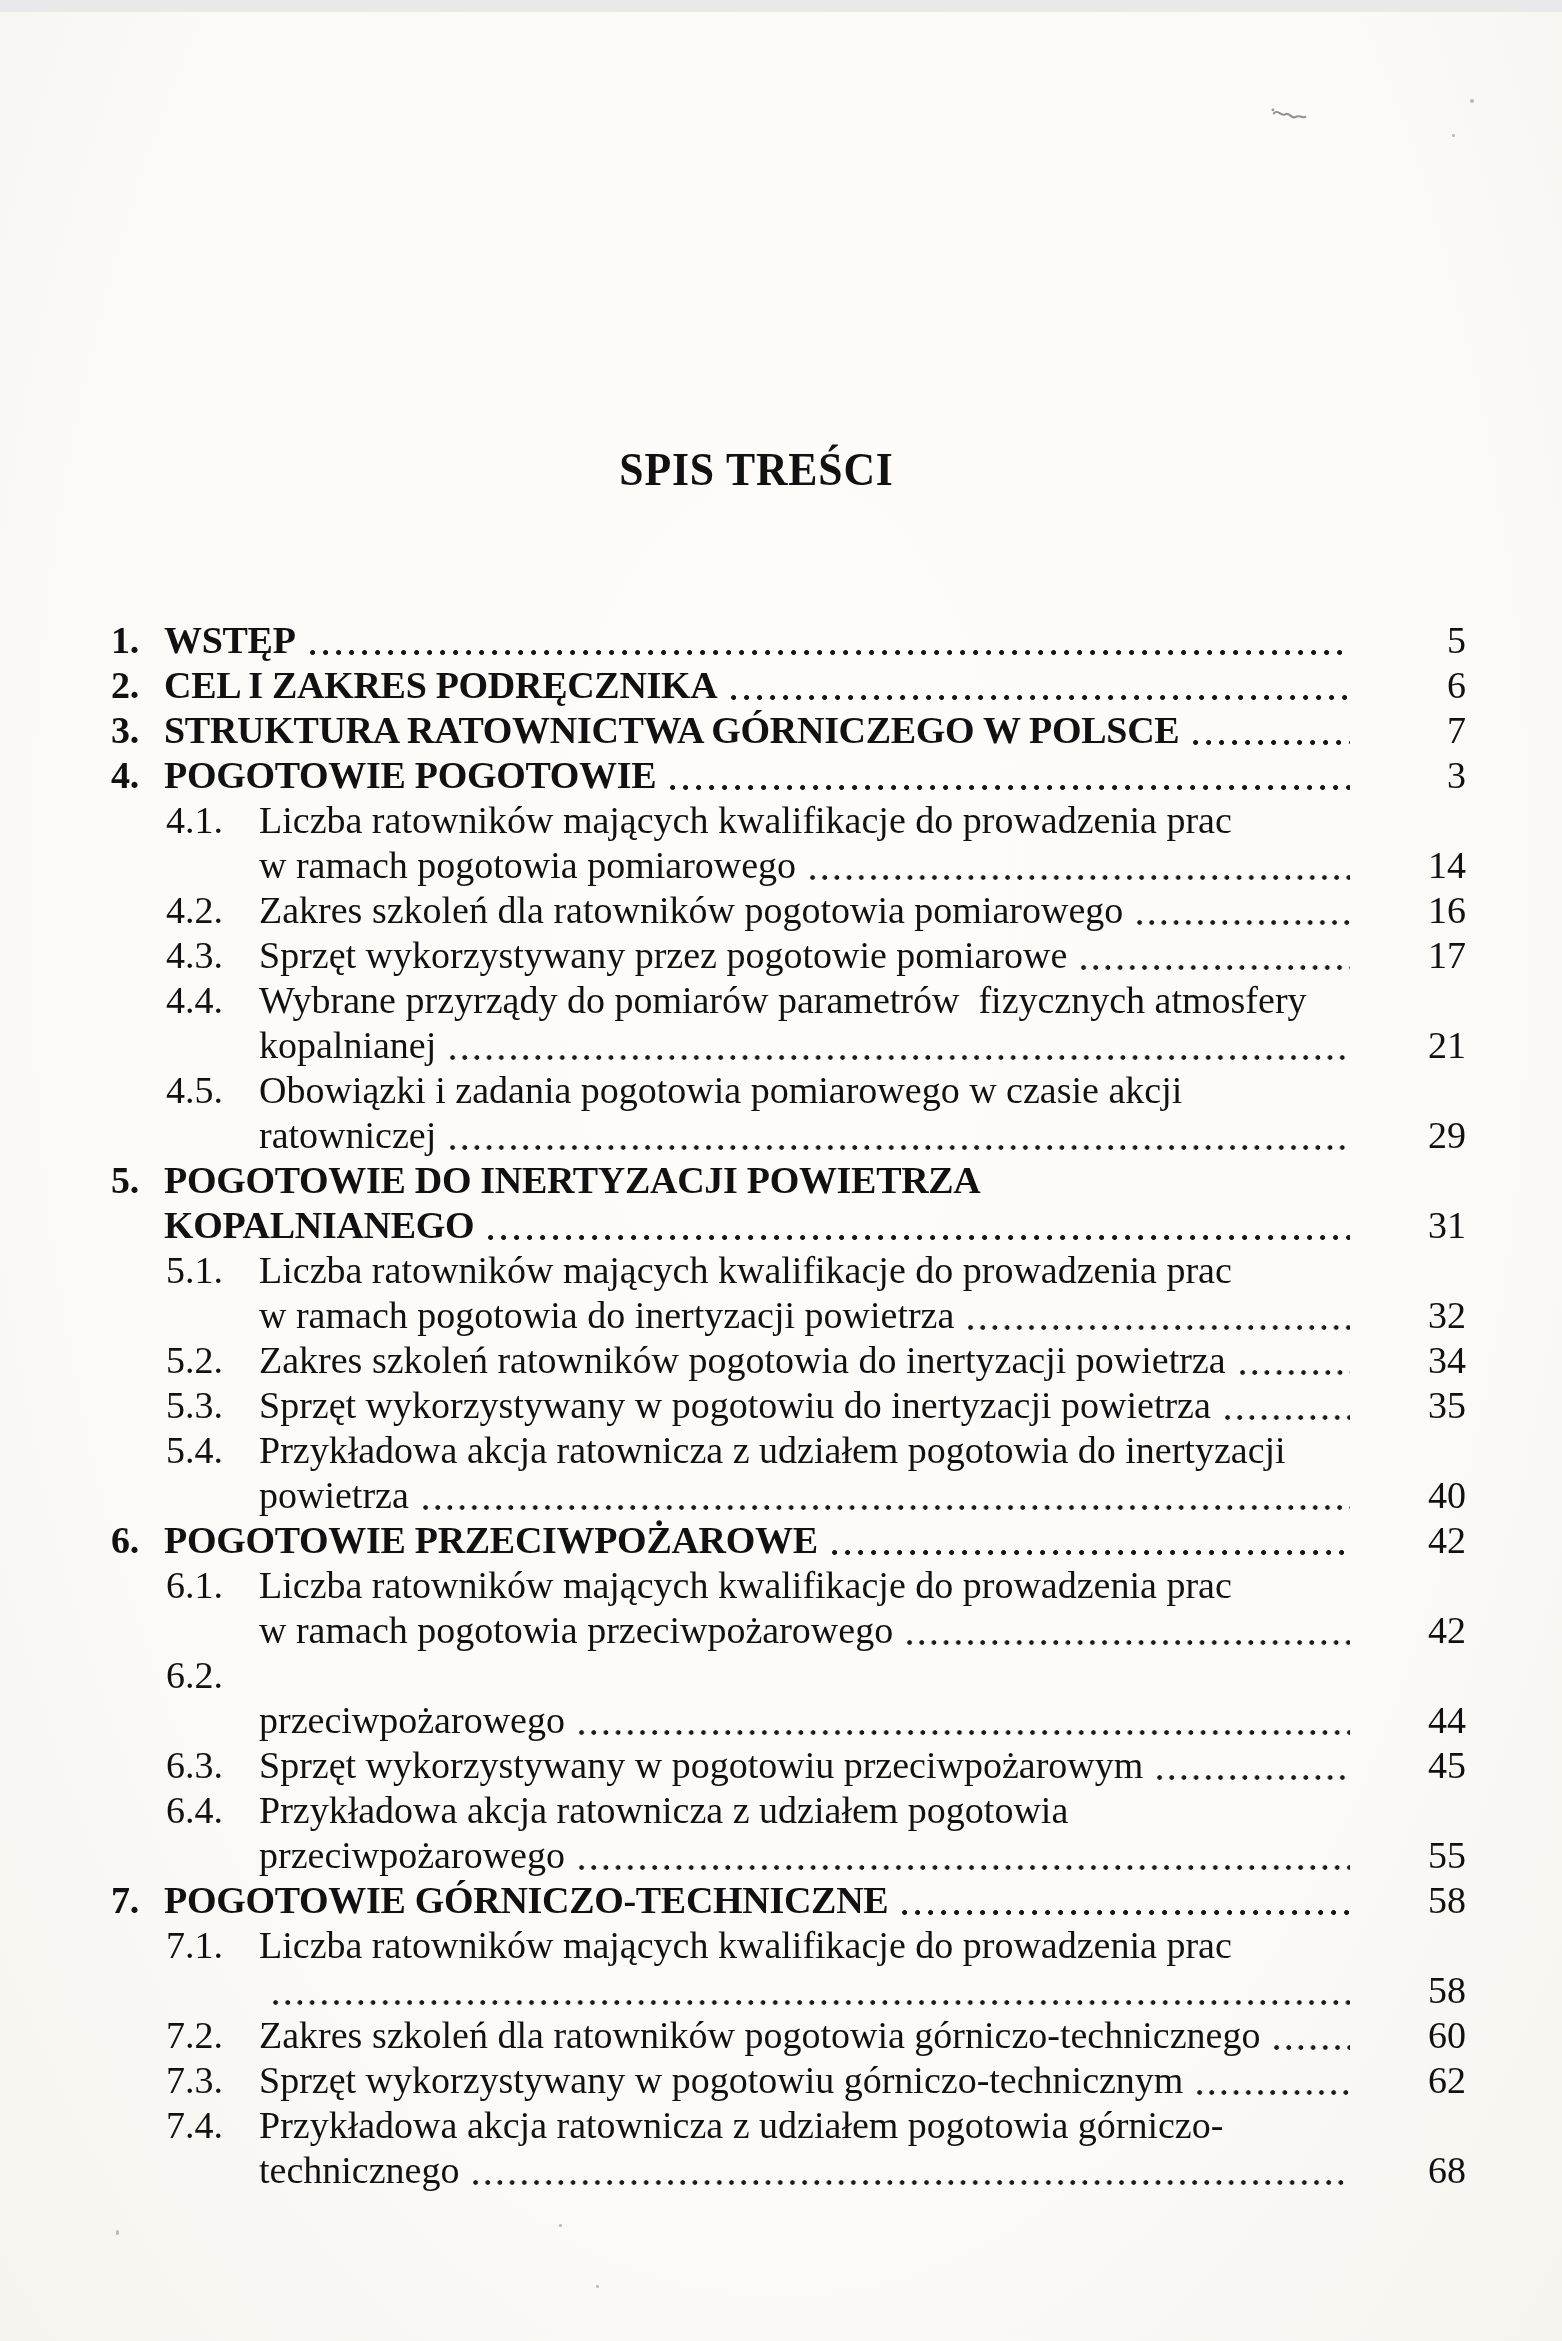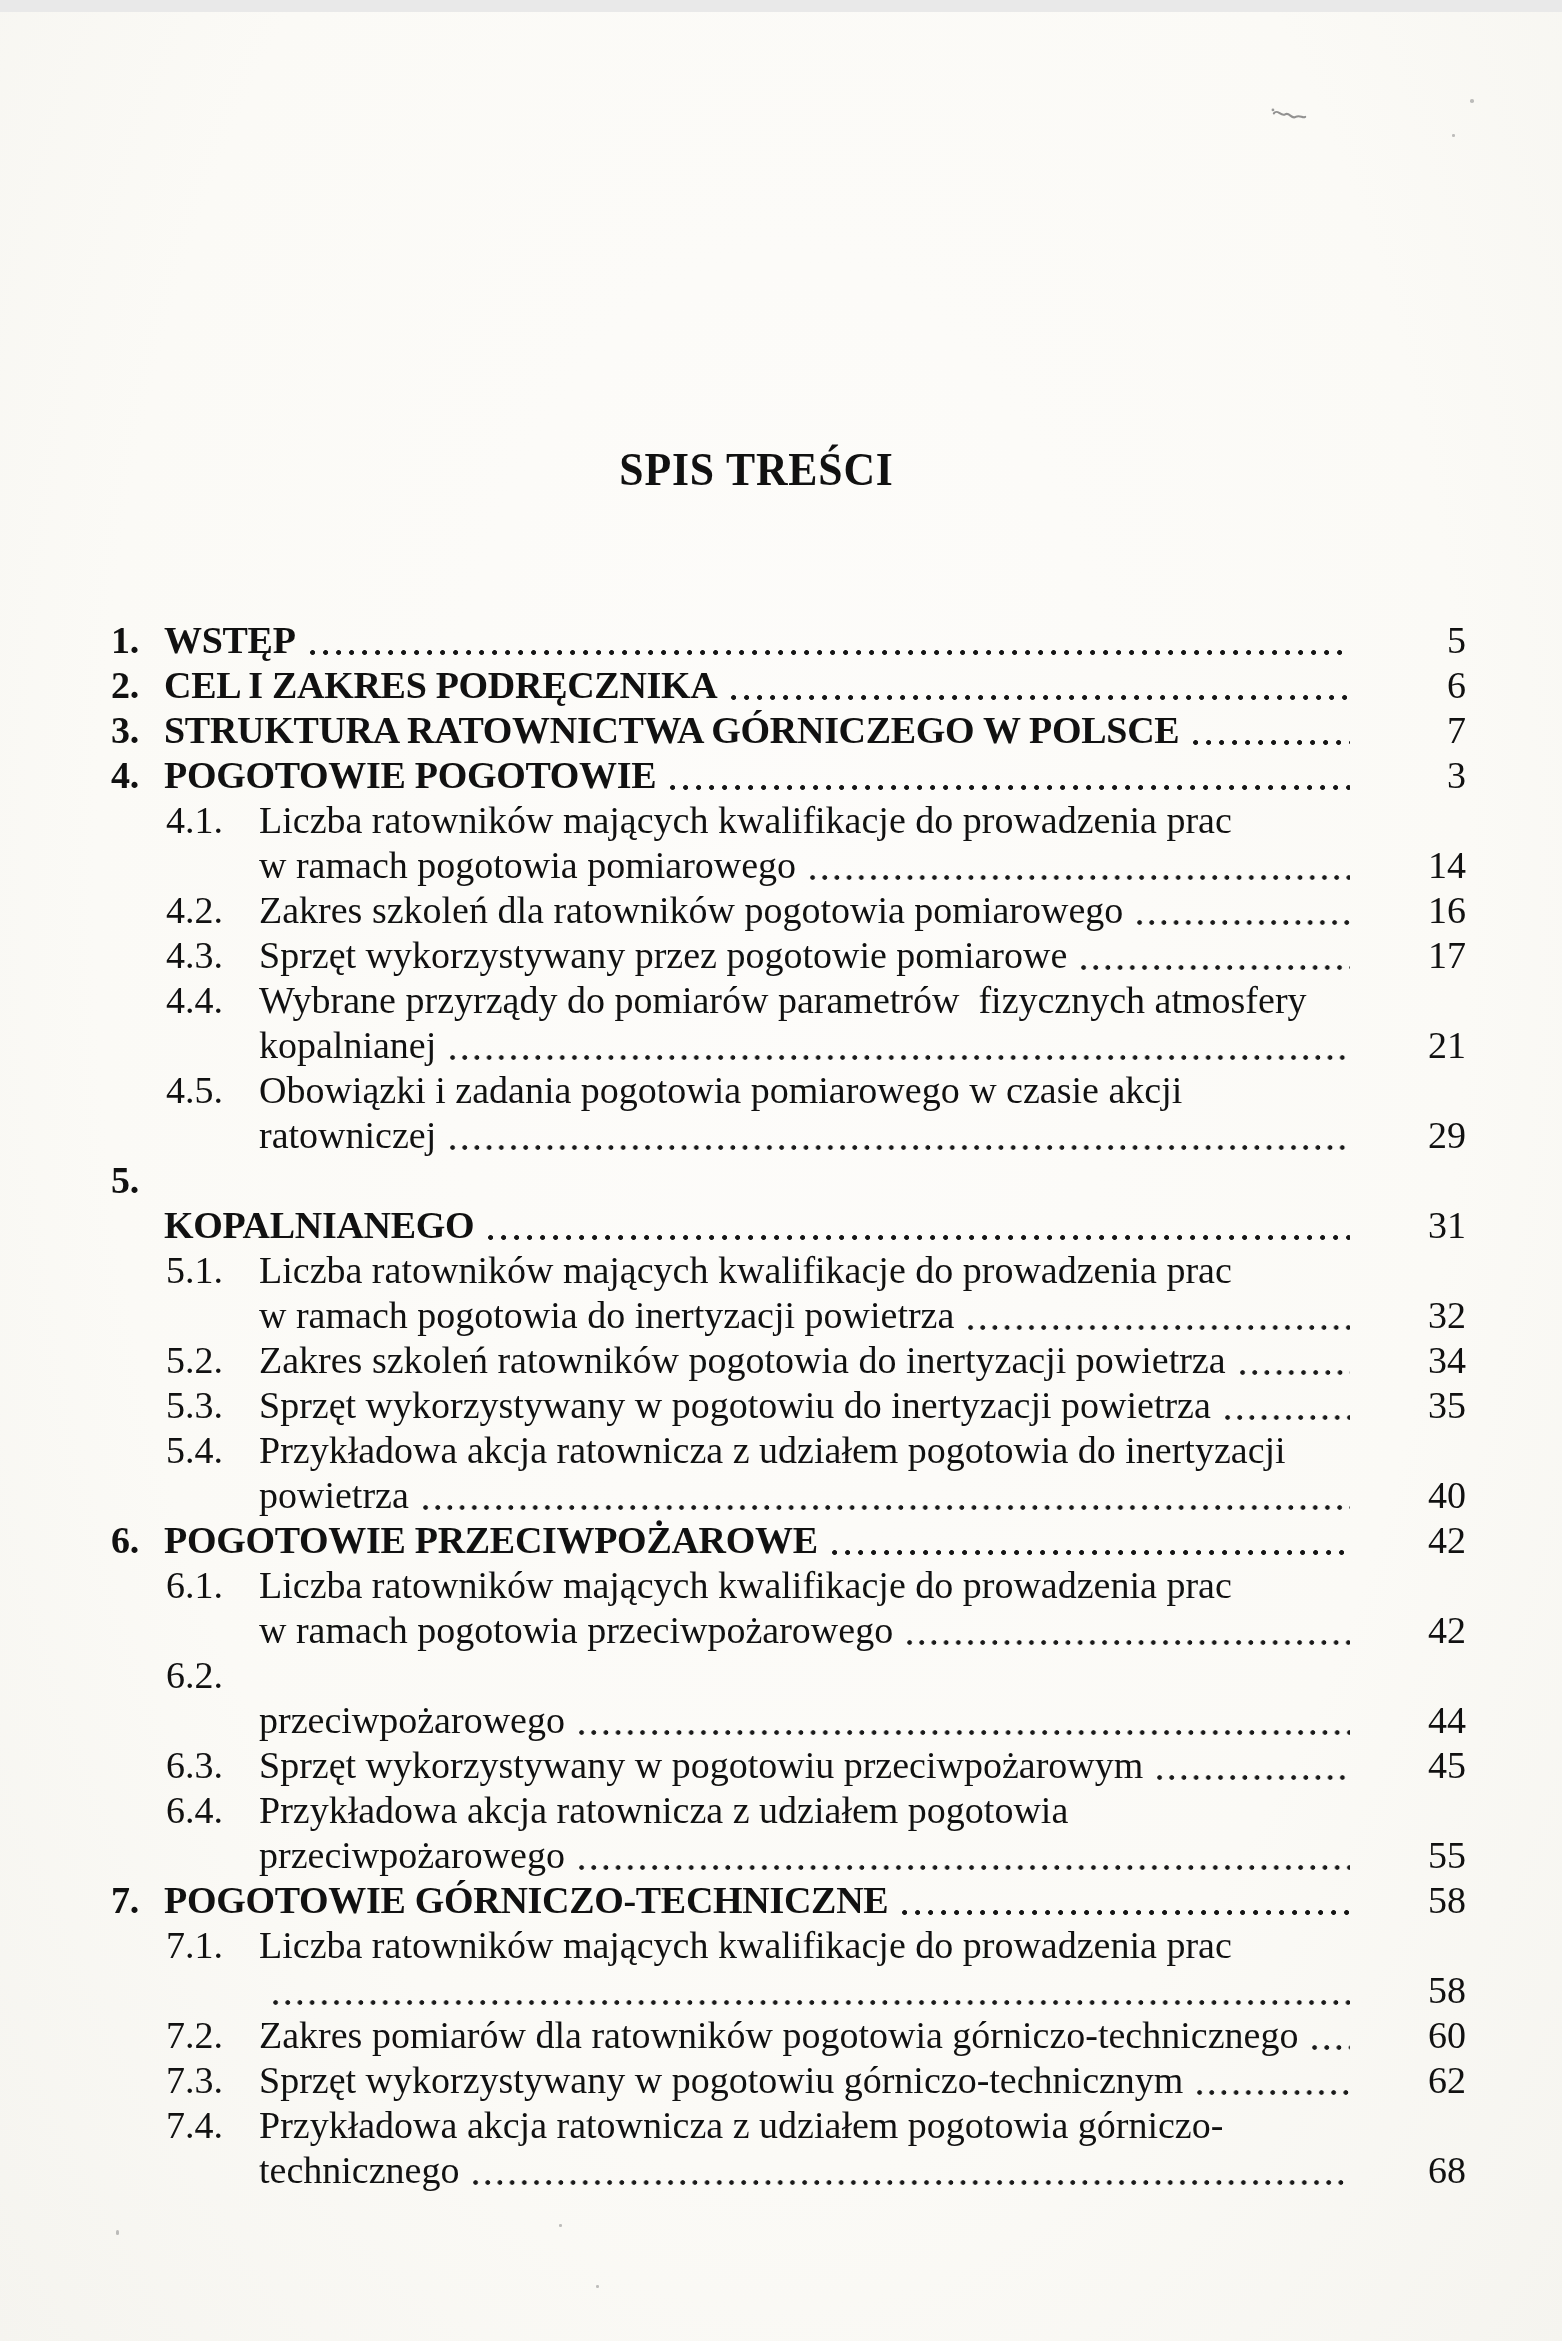--- a/index.html
+++ b/index.html
@@ -77,40 +77,40 @@
       <div class="row lvl1 first"><span class="num">3.</span><span class="text">STRUKTURA RATOWNICTWA GÓRNICZEGO W POLSCE</span><span class="dots"></span><span class="page">7</span></div>
       <div class="row lvl1 first"><span class="num">4.</span><span class="text">POGOTOWIE POGOTOWIE</span><span class="dots"></span><span class="page">3</span></div>
       <div class="row lvl2 first"><span class="num">4.1.</span><span class="text">Liczba ratowników mających kwalifikacje do prowadzenia prac</span></div>
       <div class="row lvl2 cont"><span class="text">w ramach pogotowia pomiarowego</span><span class="dots"></span><span class="page">14</span></div>
       <div class="row lvl2 first"><span class="num">4.2.</span><span class="text">Zakres szkoleń dla ratowników pogotowia pomiarowego</span><span class="dots"></span><span class="page">16</span></div>
       <div class="row lvl2 first"><span class="num">4.3.</span><span class="text">Sprzęt wykorzystywany przez pogotowie pomiarowe</span><span class="dots"></span><span class="page">17</span></div>
       <div class="row lvl2 first"><span class="num">4.4.</span><span class="text">Wybrane przyrządy do pomiarów parametrów  fizycznych atmosfery</span></div>
       <div class="row lvl2 cont"><span class="text">kopalnianej</span><span class="dots"></span><span class="page">21</span></div>
       <div class="row lvl2 first"><span class="num">4.5.</span><span class="text">Obowiązki i zadania pogotowia pomiarowego w czasie akcji</span></div>
       <div class="row lvl2 cont"><span class="text">ratowniczej</span><span class="dots"></span><span class="page">29</span></div>
-      <div class="row lvl1 first"><span class="num">5.</span></div>
+      <div class="row lvl1 first"><span class="num">5.</span><span class="text">POGOTOWIE DO INERTYZACJI POWIETRZA</span></div>
       <div class="row lvl1 cont"><span class="text">KOPALNIANEGO</span><span class="dots"></span><span class="page">31</span></div>
       <div class="row lvl2 first"><span class="num">5.1.</span><span class="text">Liczba ratowników mających kwalifikacje do prowadzenia prac</span></div>
       <div class="row lvl2 cont"><span class="text">w ramach pogotowia do inertyzacji powietrza</span><span class="dots"></span><span class="page">32</span></div>
       <div class="row lvl2 first"><span class="num">5.2.</span><span class="text">Zakres szkoleń ratowników pogotowia do inertyzacji powietrza</span><span class="dots"></span><span class="page">34</span></div>
       <div class="row lvl2 first"><span class="num">5.3.</span><span class="text">Sprzęt wykorzystywany w pogotowiu do inertyzacji powietrza</span><span class="dots"></span><span class="page">35</span></div>
       <div class="row lvl2 first"><span class="num">5.4.</span><span class="text">Przykładowa akcja ratownicza z udziałem pogotowia do inertyzacji</span></div>
       <div class="row lvl2 cont"><span class="text">powietrza</span><span class="dots"></span><span class="page">40</span></div>
       <div class="row lvl1 first"><span class="num">6.</span><span class="text">POGOTOWIE PRZECIWPOŻAROWE</span><span class="dots"></span><span class="page">42</span></div>
       <div class="row lvl2 first"><span class="num">6.1.</span><span class="text">Liczba ratowników mających kwalifikacje do prowadzenia prac</span></div>
       <div class="row lvl2 cont"><span class="text">w ramach pogotowia przeciwpożarowego</span><span class="dots"></span><span class="page">42</span></div>
       <div class="row lvl2 first"><span class="num">6.2.</span></div>
       <div class="row lvl2 cont"><span class="text">przeciwpożarowego</span><span class="dots"></span><span class="page">44</span></div>
       <div class="row lvl2 first"><span class="num">6.3.</span><span class="text">Sprzęt wykorzystywany w pogotowiu przeciwpożarowym</span><span class="dots"></span><span class="page">45</span></div>
       <div class="row lvl2 first"><span class="num">6.4.</span><span class="text">Przykładowa akcja ratownicza z udziałem pogotowia</span></div>
       <div class="row lvl2 cont"><span class="text">przeciwpożarowego</span><span class="dots"></span><span class="page">55</span></div>
       <div class="row lvl1 first"><span class="num">7.</span><span class="text">POGOTOWIE GÓRNICZO-TECHNICZNE</span><span class="dots"></span><span class="page">58</span></div>
       <div class="row lvl2 first"><span class="num">7.1.</span><span class="text">Liczba ratowników mających kwalifikacje do prowadzenia prac</span></div>
       <div class="row lvl2 cont"><span class="dots"></span><span class="page">58</span></div>
-      <div class="row lvl2 first"><span class="num">7.2.</span><span class="text">Zakres pomiarów dla ratowników pogotowia górniczo-technicznego</span><span class="dots"></span><span class="page">60</span></div>
+      <div class="row lvl2 first"><span class="num">7.2.</span><span class="text">Zakres szkoleń dla ratowników pogotowia górniczo-technicznego</span><span class="dots"></span><span class="page">60</span></div>
       <div class="row lvl2 first"><span class="num">7.3.</span><span class="text">Sprzęt wykorzystywany w pogotowiu górniczo-technicznym</span><span class="dots"></span><span class="page">62</span></div>
       <div class="row lvl2 first"><span class="num">7.4.</span><span class="text">Przykładowa akcja ratownicza z udziałem pogotowia górniczo-</span></div>
       <div class="row lvl2 cont"><span class="text">technicznego</span><span class="dots"></span><span class="page">68</span></div>
     </div>
 
   <svg class="squiggle" width="37" height="24.4" viewBox="0 0 42 28">
     <path d="M3 12 c4 -6 8 4 13 1 s7 6 12 3 s8 2 11 0" stroke="#6f6f6f" stroke-width="2.4" fill="none" stroke-linecap="round"></path>
     <circle cx="2" cy="8" r="1.6" fill="#7a7a7a"></circle>
   </svg>
   <div class="speck" style="left:1470px;top:87px;width:3.5px;height:3.5px;"></div>

